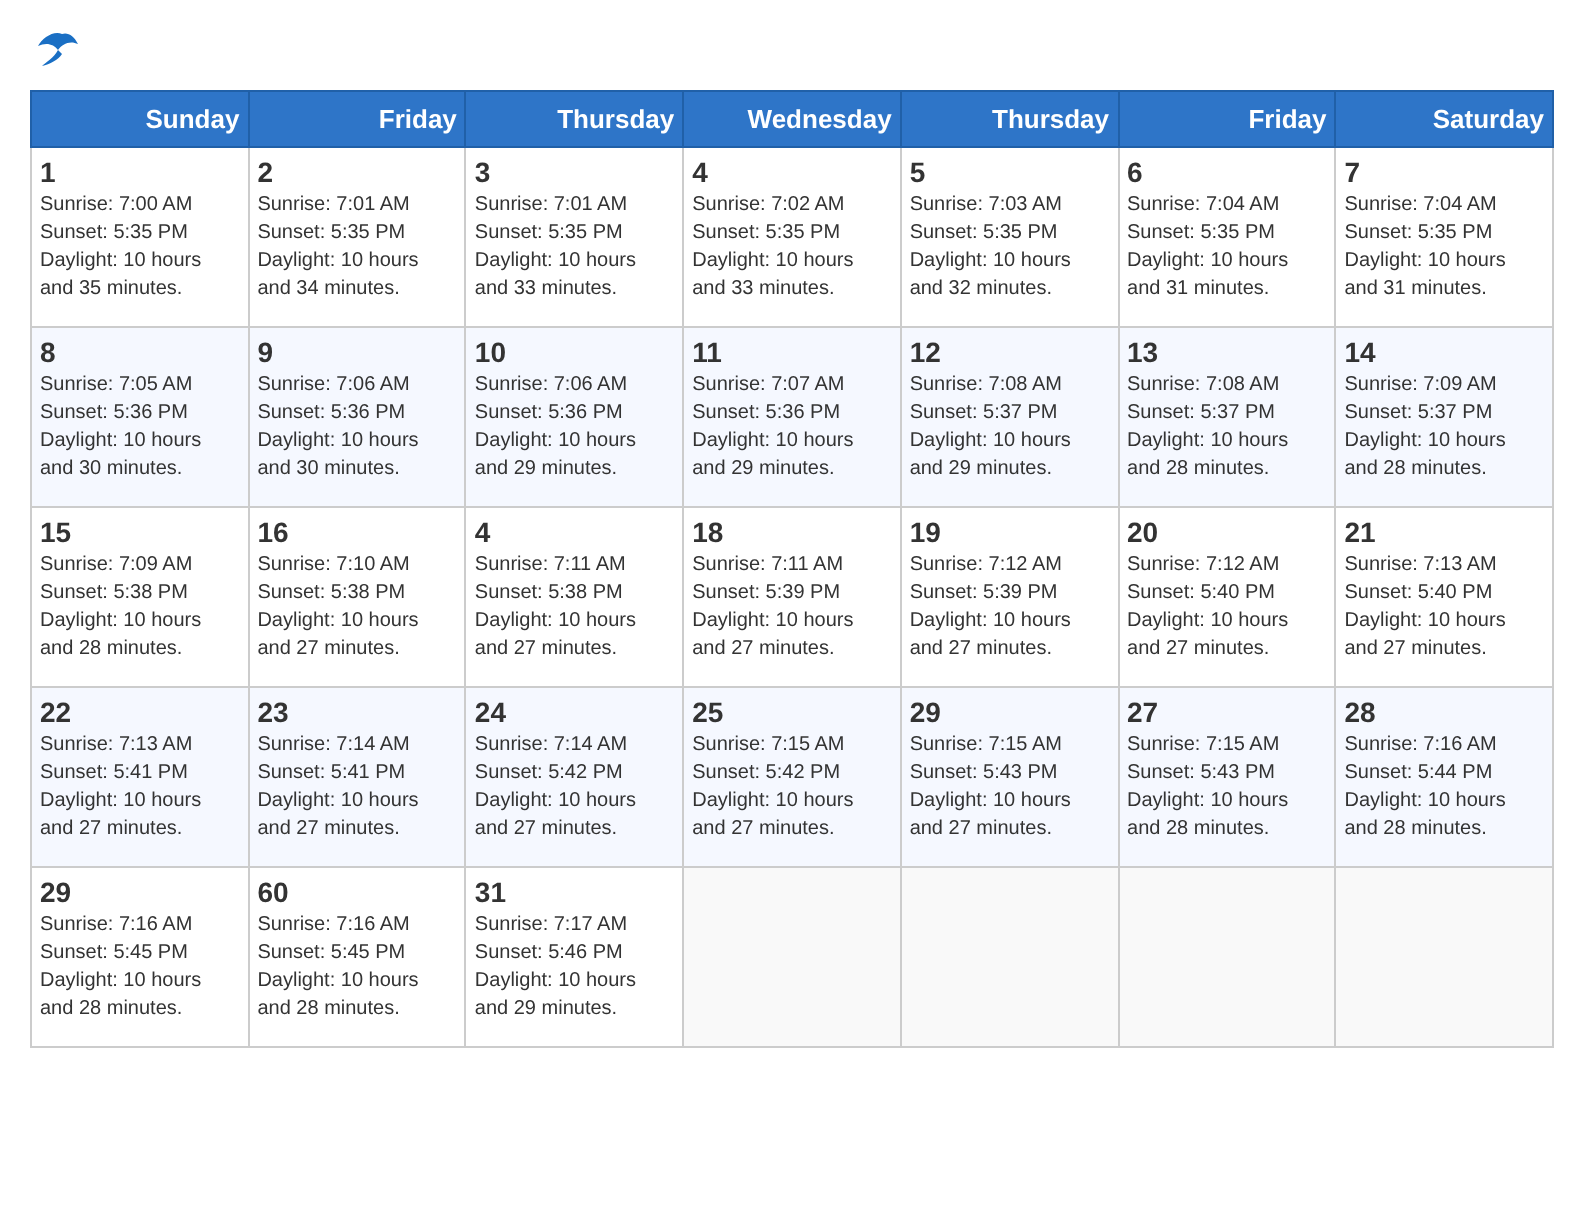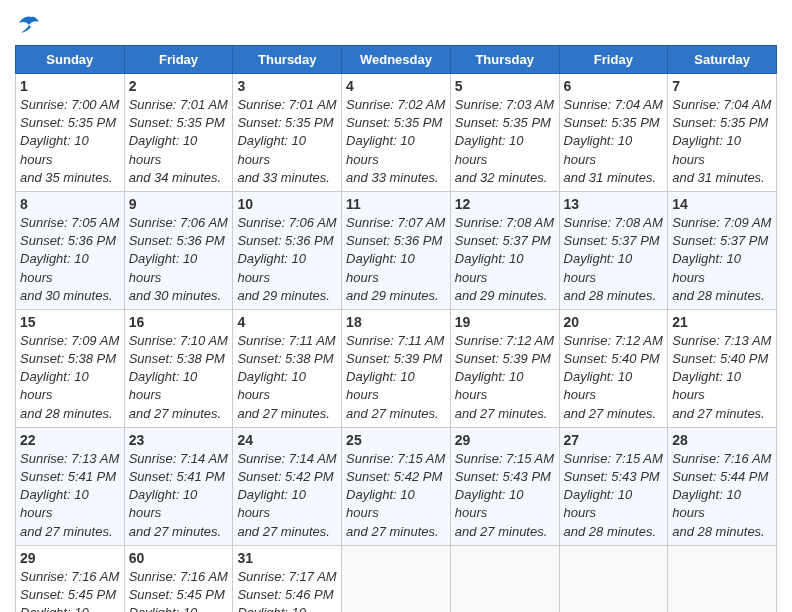--- a/index.html
+++ b/index.html
@@ -47,21 +47,21 @@
     }
     .calendar {
       width: 100%;
       border-collapse: collapse;
       font-size: 11px;
     }
     .calendar th {
       background-color: #2e75c8;
       color: white;
       padding: 6px 4px;
-      text-align: center;
+      text-align: right;
       font-size: 13px;
       font-weight: bold;
       border: 1px solid #2060a8;
       margin-top: 33px;
     }
     .calendar td {
       border: 1px solid #ccc;
       vertical-align: top;
       padding: 4px;
       width: 107px;
@@ -72,24 +72,23 @@
       background: #f5f8ff;
     }
     .day-number {
       font-size: 14px;
       font-weight: bold;
       color: #333;
       display: block;
       margin-bottom: 2px;
     }
     .day-info {
-      font-size: 13px;
+      font-size: 10px;
       color: #333;
       line-height: 1.4;
-      font-style: italic;
     }
     .empty-cell {
       background: #f9f9f9 !important;
     }
   </style>
 </head>
 <body>
 
 <div class="header">
   <div class="logo">

